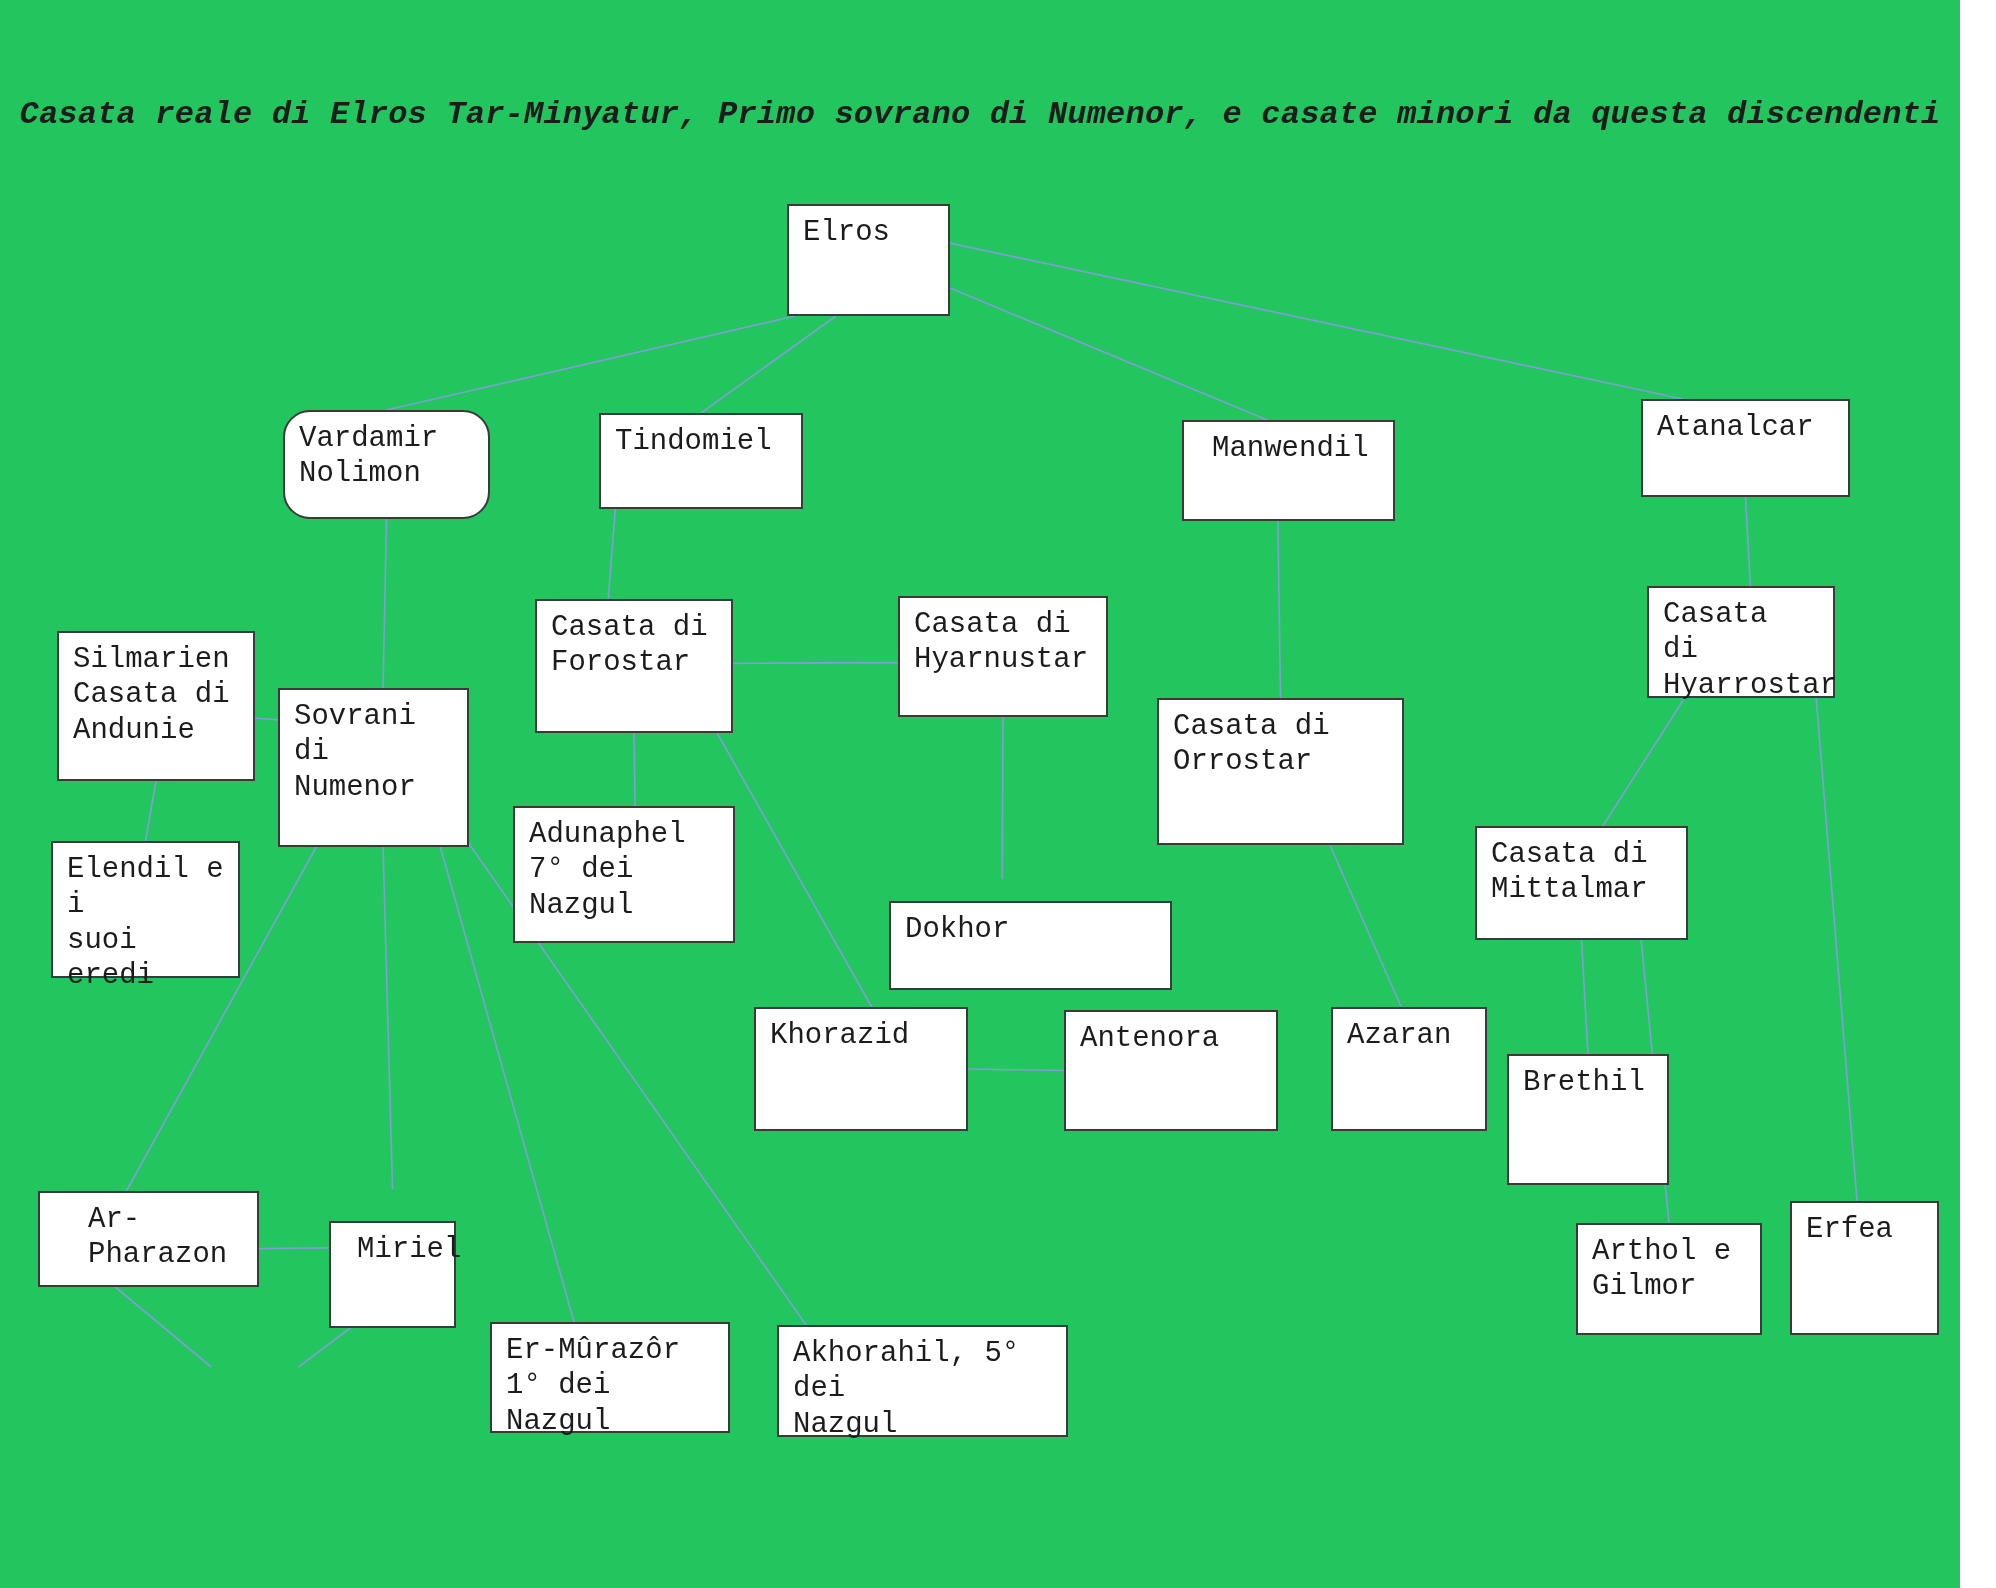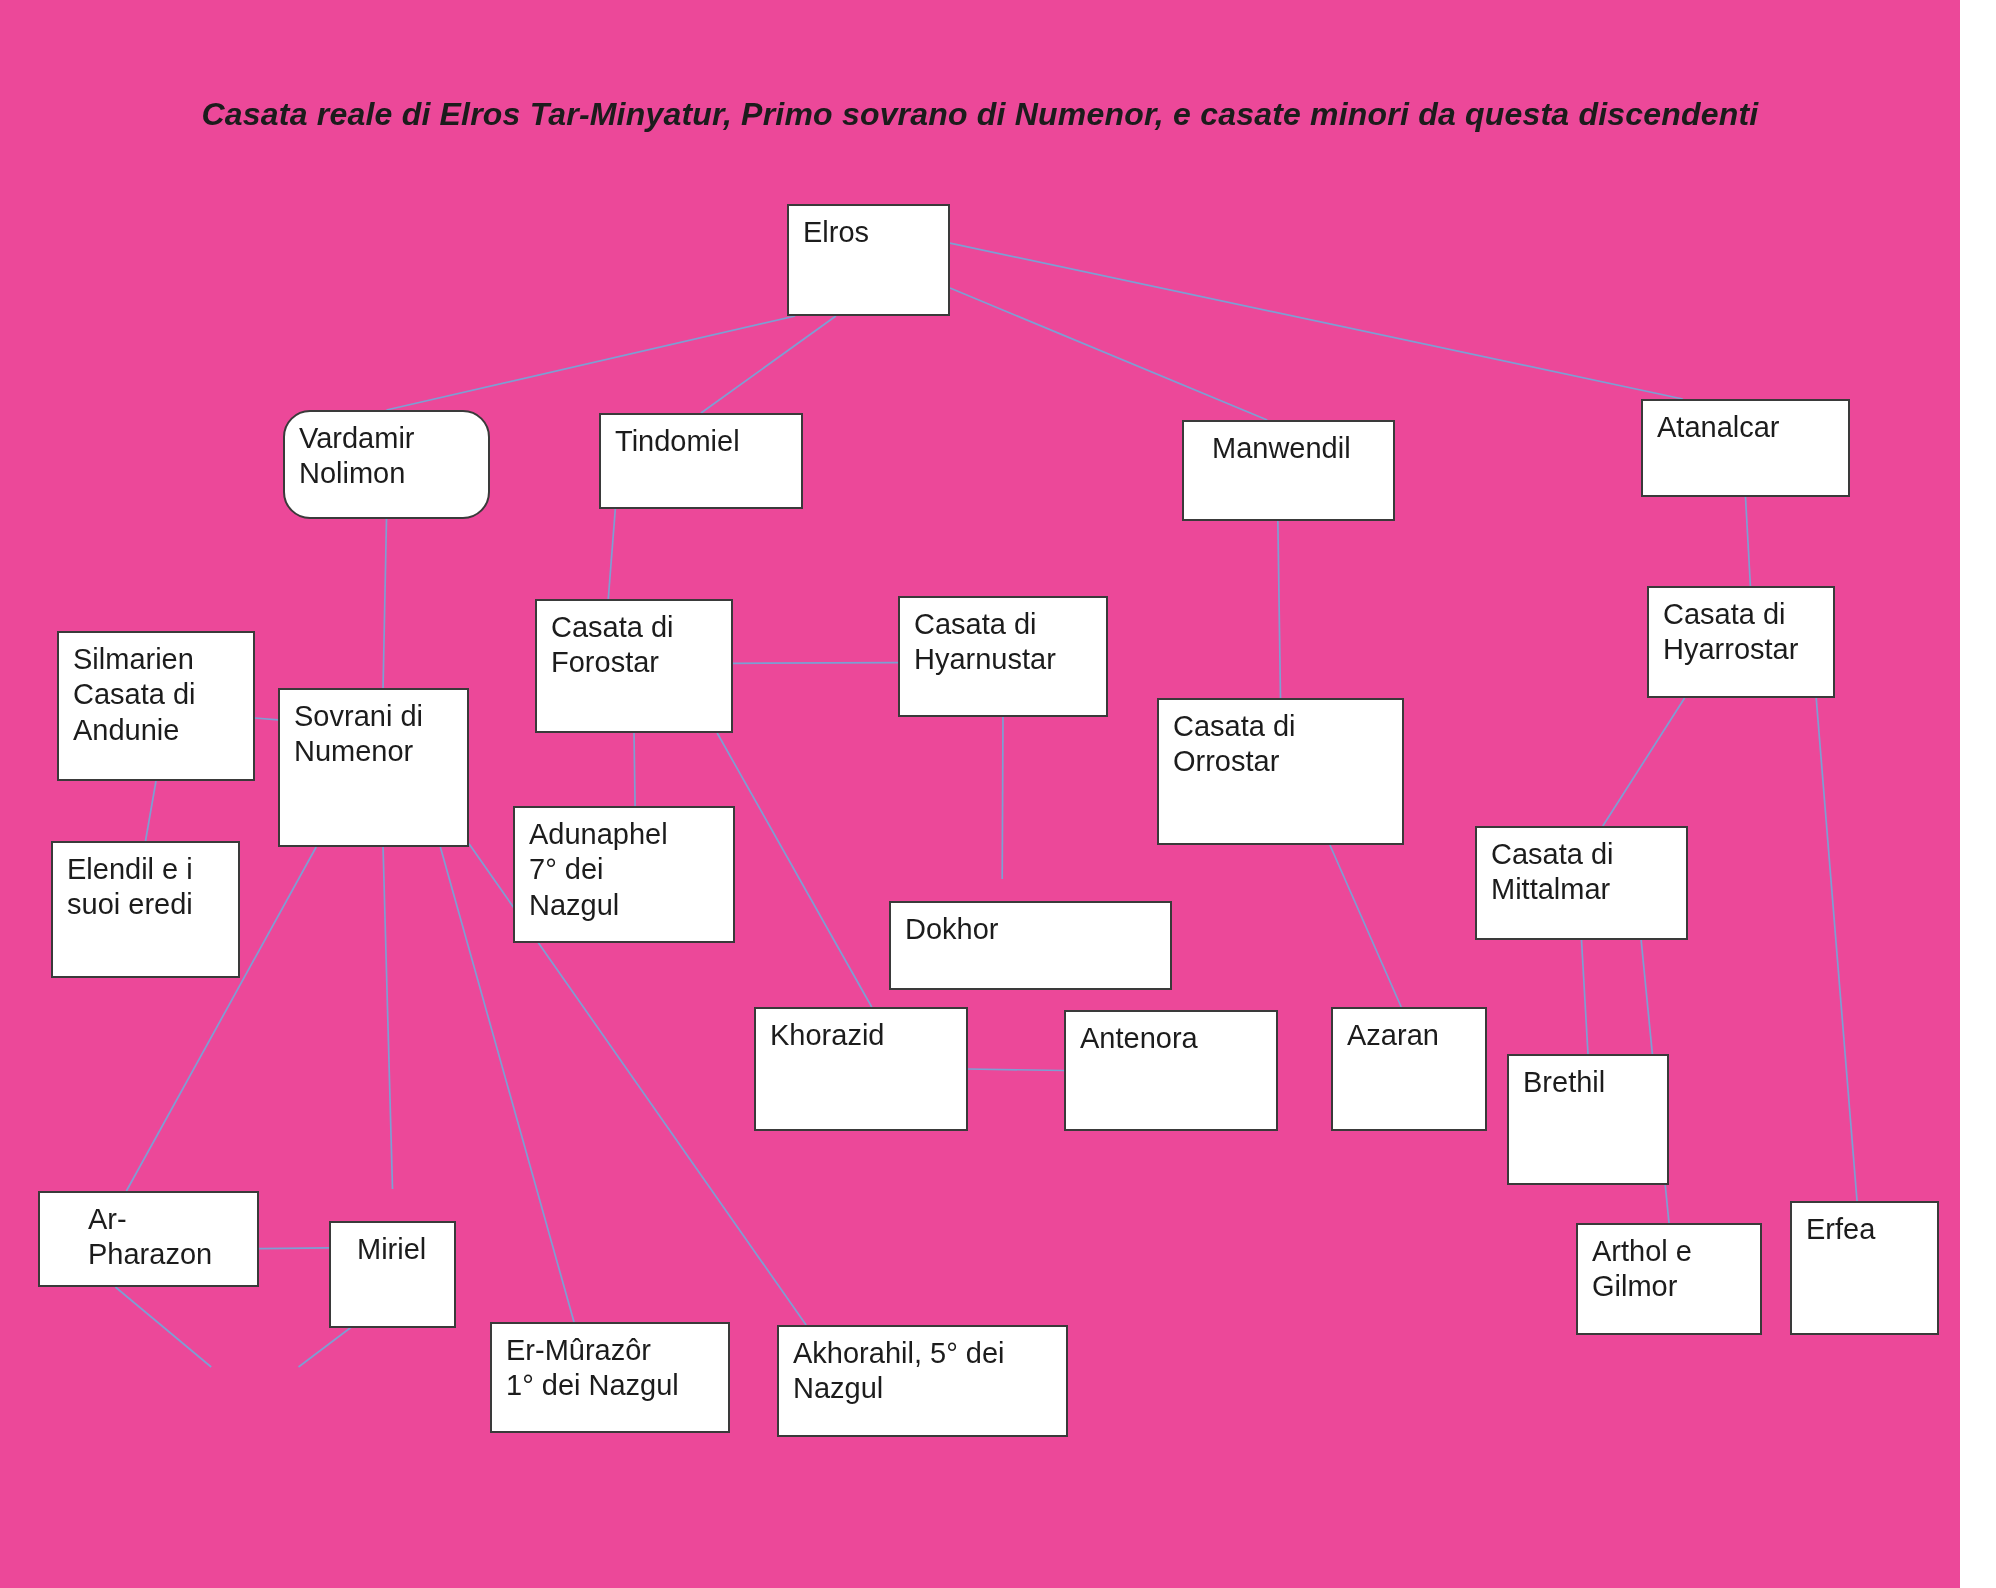--- a/index.html
+++ b/index.html
@@ -4,22 +4,22 @@
 <style>
   html, body {
     margin: 0;
     padding: 0;
     background: #ffffff;
   }
   .canvas {
     position: relative;
     width: 1960px;
     height: 1588px;
-    background: #ec4899;
-    font-family: Liberation Sans, sans-serif;
+    background: #22c55e;
+    font-family: Liberation Mono, monospace;
     color: #1c1c1c;
     overflow: hidden;
   }
   .diagram-title {
     position: absolute;
     top: 96px;
     left: 0;
     width: 100%;
     text-align: center;
     font-size: 32px;

